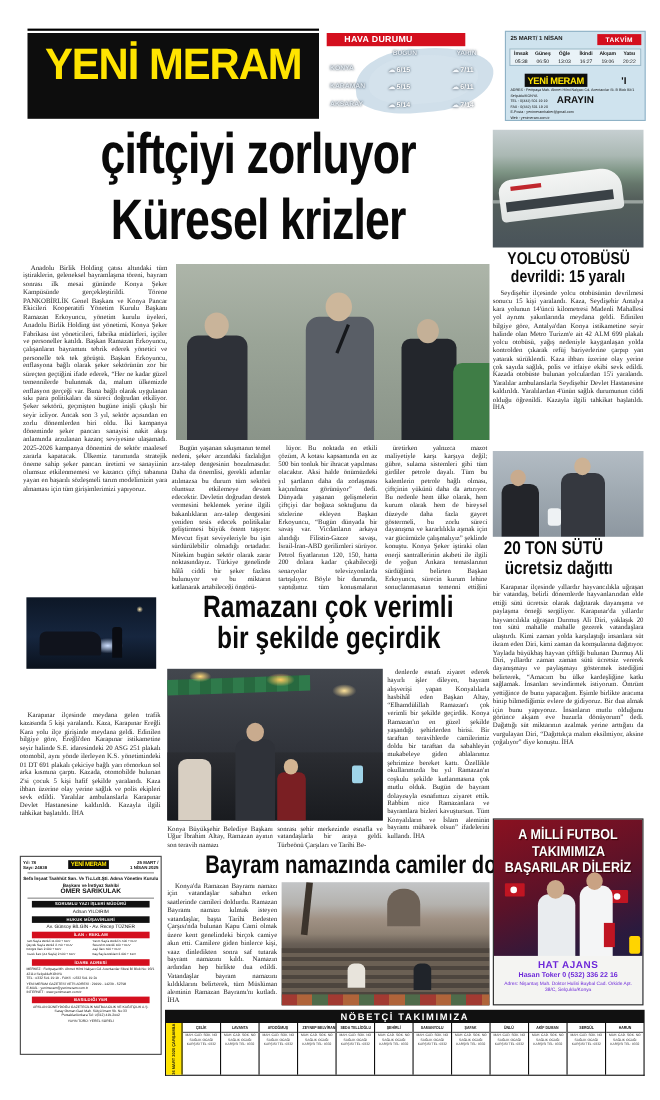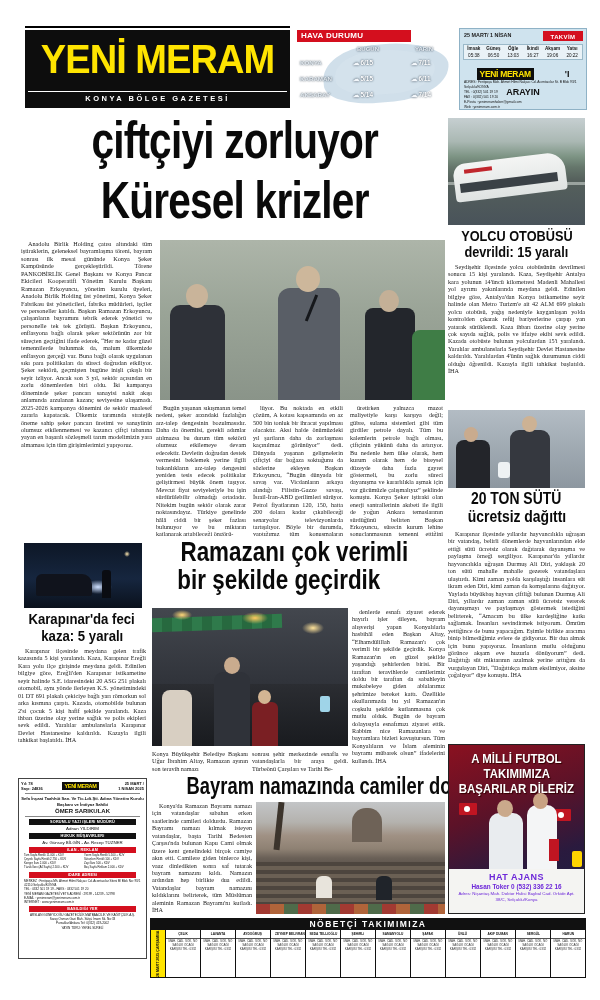--- a/index.html
+++ b/index.html
@@ -19,21 +19,21 @@
   .logo-sub{position:absolute;left:3px;right:3px;bottom:3px;border-top:1px solid #fff;
             color:#fff;font:bold 7.5px "Liberation Sans",sans-serif;letter-spacing:2.5px;line-height:13px;}
 
   .weather{left:295px;top:28px;width:161px;height:80px;overflow:hidden;
            background:linear-gradient(160deg,#31567a 0%,#1c3click 0%,#1e3a58 45%,#0e1d2e 100%);}
   .w-map{position:absolute;left:28px;top:16px;width:126px;height:58px;background:rgba(170,196,216,.55);
          border-radius:46% 58% 52% 48%/62% 50% 64% 42%;transform:rotate(-5deg);}
   .w-map2{position:absolute;left:40px;top:22px;width:100px;height:44px;background:rgba(220,232,240,.35);
           border-radius:50% 60% 50% 45%/60% 55% 60% 45%;transform:rotate(-4deg);}
   .w-title{position:absolute;left:2px;top:2px;width:110px;height:12px;background:#d40f1e;color:#fff;
-           font:bold 8px/12px "Liberation Sans",sans-serif;padding-left:4px;letter-spacing:.3px;}
+           font:bold 8px/12px "Liberation Sans",sans-serif;padding-left:16px;letter-spacing:.3px;}
   .w-colhead{position:absolute;font:bold 6px "Liberation Sans",sans-serif;color:#e8eef4;text-shadow:0 0 2px #123;}
   .w-row{position:absolute;left:0;width:161px;height:14px;}
   .w-city{position:absolute;left:5px;font:bold 6.2px "Liberation Sans",sans-serif;color:#e4ebf1;text-shadow:0 0 2px #123;}
   .w-temp{position:absolute;font:bold 6.4px "Liberation Sans",sans-serif;color:#fff;text-shadow:0 0 2px #123;}
   .w-ico{color:#f2f6fa;font-size:6.5px;margin-right:1px;}
 
   .infobox{left:459px;top:28px;width:126px;height:80px;background:#cfe3ee;border:1px solid #8fb2c6;
            font-family:"Liberation Sans",sans-serif;overflow:hidden;}
   .ib-date{position:absolute;left:4px;top:3px;font-size:5.4px;font-weight:bold;color:#222;}
   .takvim{position:absolute;right:3px;top:2px;width:40px;height:10px;background:#d40f1e;color:#fff;
@@ -61,27 +61,27 @@
 
   
   .bus-photo{left:448px;top:118px;width:137px;height:107px;overflow:hidden;
              background:linear-gradient(180deg,#c6cfd1 0%,#aab8b3 22%,#7d9484 36%,#65766b 46%,#55605c 58%,#49535a 100%);}
   .bus-hl{left:448px;top:228px;width:137px;height:33px;text-align:center;}
   .bus-hl .l{display:block;font-size:15.5px;line-height:16px;}
   .bus-hl .cx{transform:scaleX(.82);}
   .bus-body{left:448px;top:263px;width:137px;height:143px;}
   .milk-photo{left:448px;top:410px;width:137px;height:78px;overflow:hidden;
               background:linear-gradient(180deg,#b3bcC4 0%,#a3adb5 40%,#8d97a0 100%);}
-  .milk-hl{left:448px;top:490px;width:137px;height:37px;text-align:center;}
+  .milk-hl{left:448px;top:490px;width:137px;height:37px;}
   .milk-hl .l{display:block;font-size:17px;line-height:18px;}
   .milk-hl .cx{transform:scaleX(.82);}
   .milk-body{left:448px;top:530px;width:137px;height:208px;}
 
   
-  .ram-hl{left:152px;top:538px;width:293px;height:58px;}
+  .ram-hl{left:152px;top:538px;width:293px;height:58px;text-align:center;}
   .ram-hl .l{display:block;font-size:28px;line-height:28px;}
   .ram-hl .cx{transform:scaleX(.8);}
   .ram-photo{left:152px;top:608px;width:196px;height:138px;overflow:hidden;
              background:linear-gradient(180deg,#43474e 0%,#30333a 55%,#212329 100%);}
   .ram-side{left:352px;top:608px;width:93px;height:166px;}
   .ram-cap1{left:152px;top:750px;width:96px;height:26px;text-indent:0;}
   .ram-cap2{left:252px;top:750px;width:96px;height:26px;text-indent:0;}
 
   
   .night-photo{left:24px;top:543px;width:118px;height:65px;overflow:hidden;
@@ -149,21 +149,20 @@
   .pharm-addr{font-size:3px;line-height:1.3;text-align:center;padding:1px;color:#333;}
 </style>
 </head>
 <body>
 
 <div class="page">
 
   <div class="abs logo-topline"></div>
   <div class="abs logo-box">
     <span class="logo-title">YENİ MERAM</span>
-    <div class="logo-sub">KONYA BÖLGE GAZETESİ</div>
   </div>
 
   <div class="abs weather">
     <div class="w-map"></div>
     <div class="w-map2"></div>
     <div class="w-title">HAVA DURUMU</div>
     <div class="w-colhead" style="left:62px;top:18px;">BUGÜN</div>
     <div class="w-colhead" style="left:120px;top:18px;">YARIN</div>
 
     <div class="w-row" style="top:31px;">
@@ -277,24 +276,20 @@
   </div>
   <div class="abs body-text ram-side">denlerde esnafı ziyaret ederek hayırlı işler dileyen, bayram alışverişi yapan Konyalılarla hasbihâl eden Başkan Altay, “Elhamdülillah Ramazan'ı çok verimli bir şekilde geçirdik. Konya Ramazan'ın en güzel şekilde yaşandığı şehirlerden birisi. Bir taraftan teravihlerde camilerimiz doldu bir taraftan da sabahleyin mukabeleye giden ablalarımız şehrimize bereket kattı. Özellikle okullarımızda bu yıl Ramazan'ın coşkulu şekilde kutlanmasına çok mutlu olduk. Bugün de bayram dolayısıyla esnafımızı ziyaret ettik. Rabbim nice Ramazanlara ve bayramlara bizleri kavuştursun. Tüm Konyalıların ve İslam aleminin bayramı mübarek olsun” ifadelerini kullandı. İHA</div>
   <div class="abs body-text ram-cap1">Konya Büyükşehir Belediye Başkanı Uğur İbrahim Altay, Ramazan ayının son teravih namazı</div>
   <div class="abs body-text ram-cap2">sonrası şehir merkezinde esnafla ve vatandaşlarla bir araya geldi. Türbeönü Çarşıları ve Tarihi Be-</div>
 
   <div class="abs night-photo">
     <div style="position:absolute;left:60px;bottom:14px;width:28px;height:14px;background:radial-gradient(closest-side,#cfe0ff,rgba(207,224,255,0));"></div>
     <div style="position:absolute;left:12px;bottom:12px;width:56px;height:22px;background:#10131c;border-radius:6px 10px 2px 2px;"></div>
     <div style="position:absolute;left:78px;bottom:10px;width:9px;height:28px;background:#0a0c12;border-radius:3px 3px 0 0;"></div>
     <div style="position:absolute;left:100px;top:8px;width:6px;height:6px;background:radial-gradient(closest-side,#ffe9b0,rgba(255,233,176,0));"></div>
-  </div>
-  <div class="abs crash-hl hl">
-    <span class="l"><span class="cx">Karapınar'da feci</span></span>
-    <span class="l"><span class="cx">kaza: 5 yaralı</span></span>
   </div>
   <div class="abs body-text crash-body">Karapınar ilçesinde meydana gelen trafik kazasında 5 kişi yaralandı. Kaza, Karapınar Ereğli Kara yolu ilçe girişinde meydana geldi. Edinilen bilgiye göre, Ereğli'den Karapınar istikametine seyir halinde S.E. idaresindeki 20 ASG 251 plakalı otomobil, aynı yönde ilerleyen K.S. yönetimindeki 01 DT 691 plakalı çekiciye bağlı yarı römorkun sol arka kısmına çarptı. Kazada, otomobilde bulunan 2'si çocuk 5 kişi hafif şekilde yaralandı. Kaza ihbarı üzerine olay yerine sağlık ve polis ekipleri sevk edildi. Yaralılar ambulanslarla Karapınar Devlet Hastanesine kaldırıldı. Kazayla ilgili tahkikat başlatıldı. İHA</div>
 
   <div class="abs imprint">
     <div class="imp-top">
       <div class="imp-yil">
         <div>Yıl: 78</div>
         <div>Sayı: 24836</div>
       </div>
       <span class="mini-logo imp-logo">YENİ MERAM</span>

